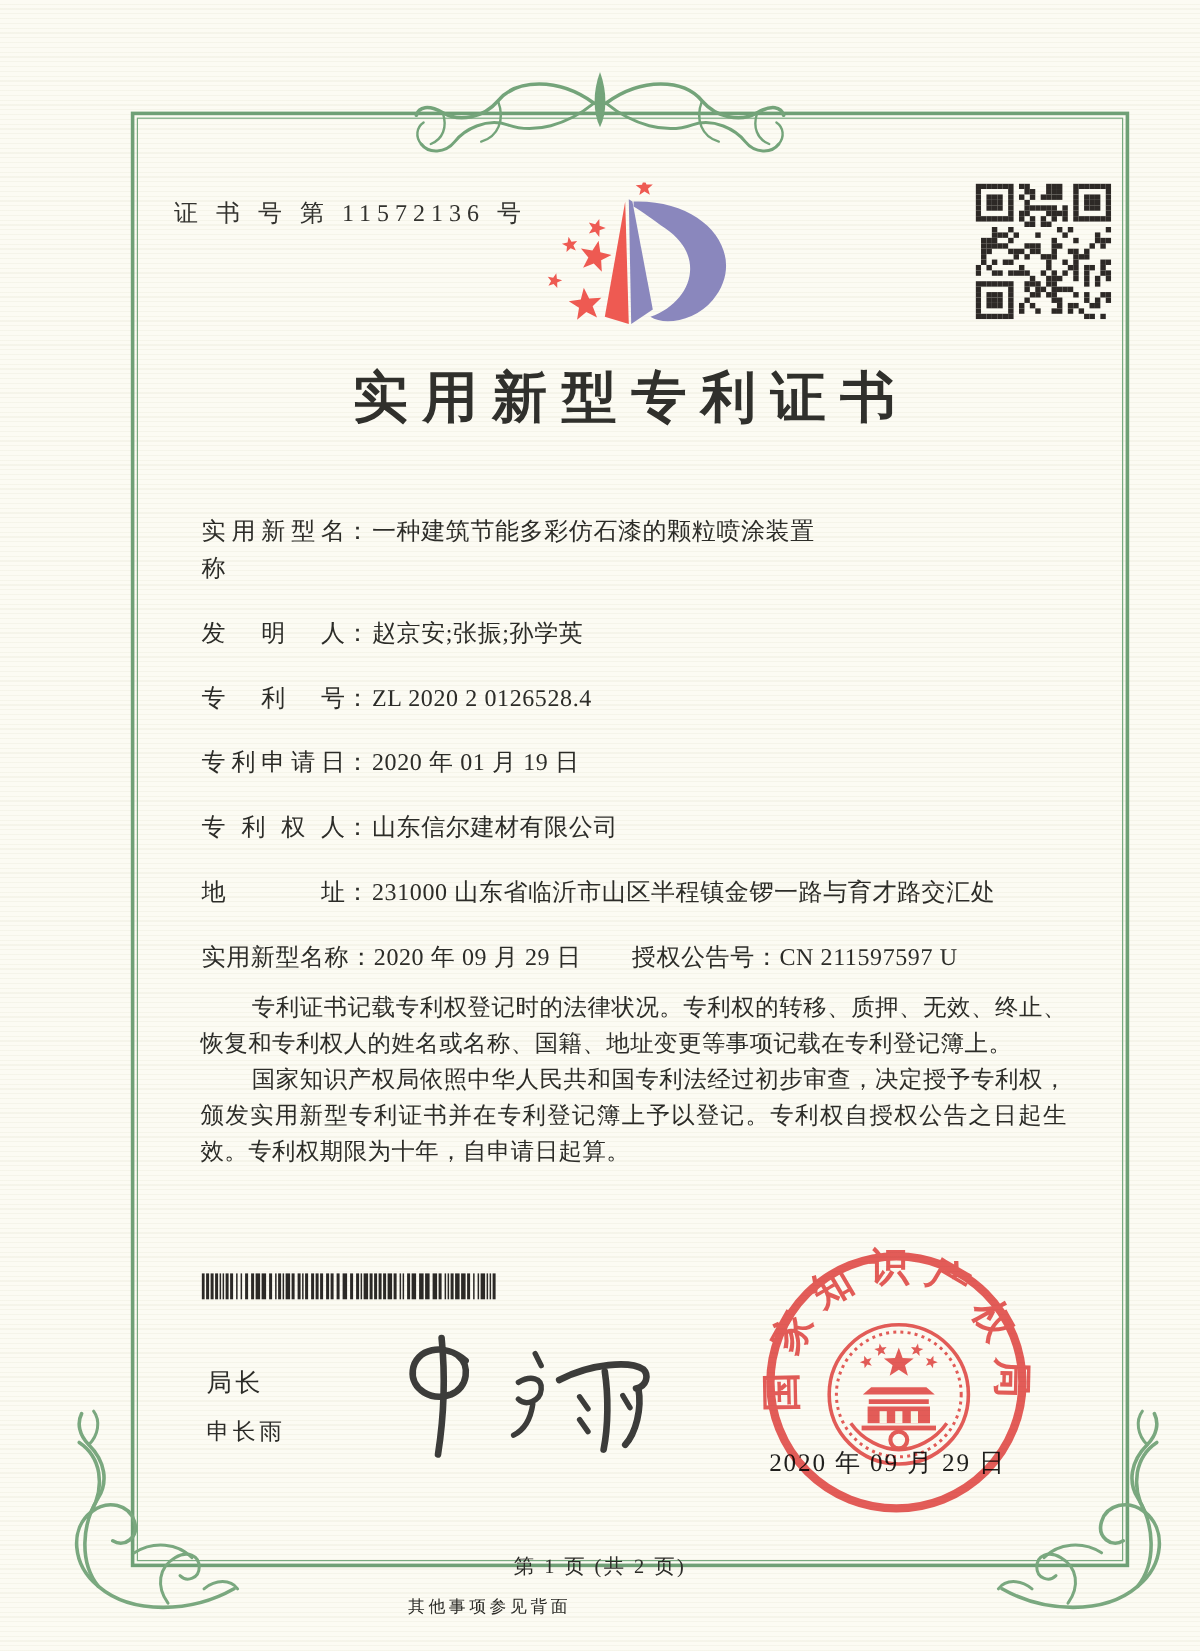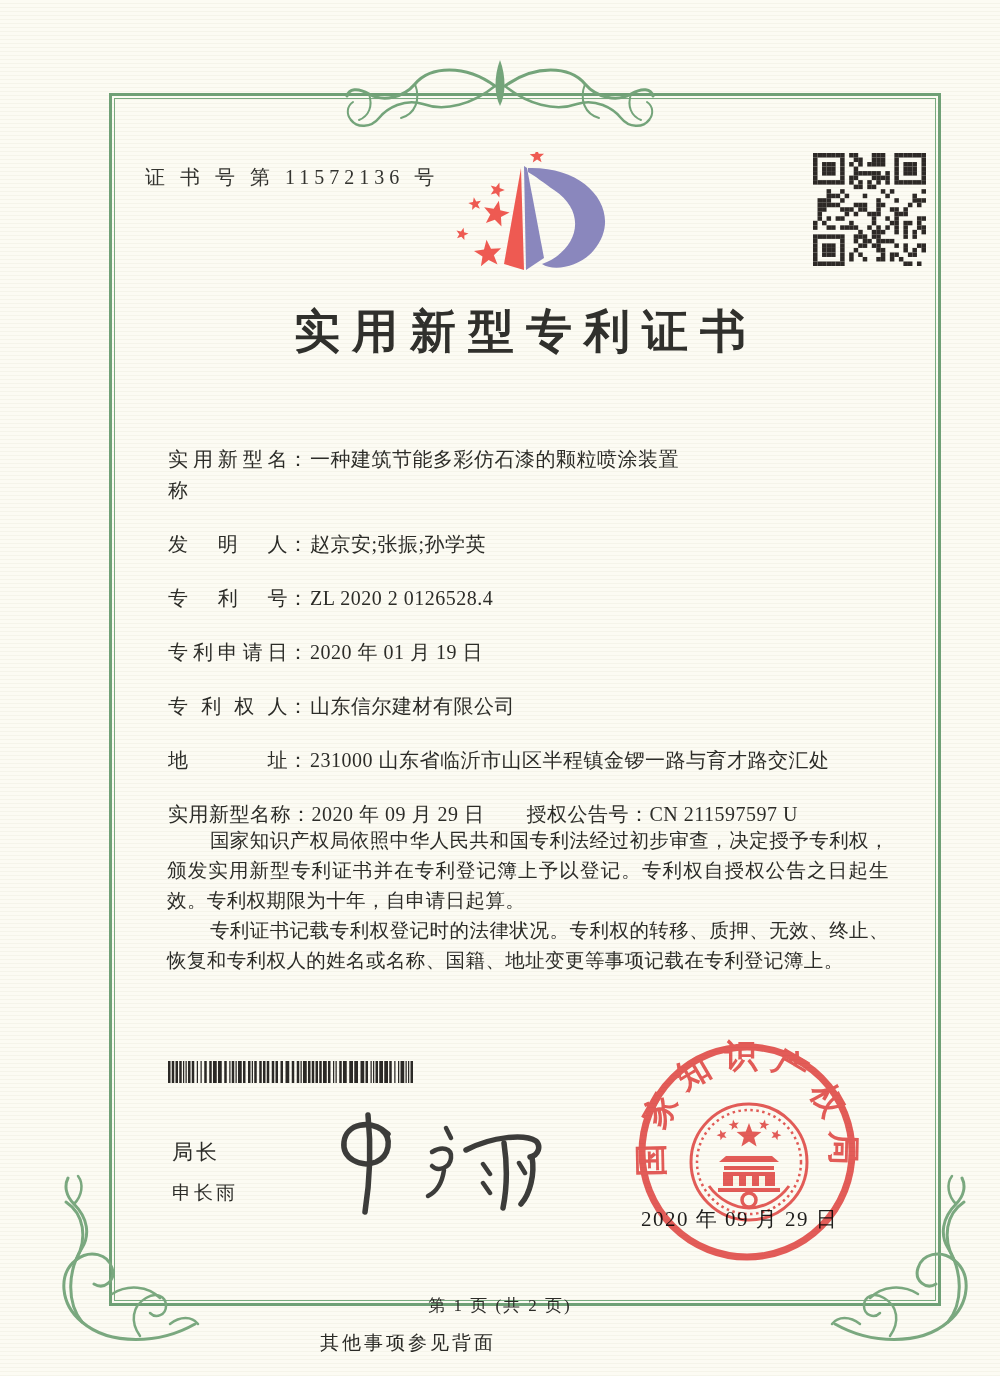--- a/index.html
+++ b/index.html
@@ -30,21 +30,21 @@
   }
   .logo{position:absolute;left:438px;top:152px;width:170px;height:132px;}
   .qr{position:absolute;left:813px;top:153px;width:113px;height:113px;}
   .title{
     position:absolute;left:0;top:301px;width:1000px;text-align:center;
     font-size:46px;font-weight:bold;color:#30302c;
     letter-spacing:12px;text-indent:12px;padding-left:20px;
   }
   .fields{
     position:absolute;left:168px;top:428px;width:724px;
-    font-size:20px;line-height:31px;letter-spacing:0.5px;margin-top:16px;
+    font-size:20px;line-height:31px;letter-spacing:0.5px;
   }
   .frow{display:flex;margin-bottom:23px;}
   .flabel{
     display:inline-block;width:120px;flex:0 0 120px;
     text-align:justify;text-align-last:justify;
   }
   .fcolon{flex:0 0 22px;}
   .fvalue{flex:1 1 auto;min-width:0;max-width:586px;}
   .grant{display:flex;margin-top:2px;}
   .glabel{white-space:nowrap;}
@@ -65,21 +65,21 @@
   .seal{
     position:absolute;left:630px;top:1035px;width:234px;height:234px;
     mix-blend-mode:multiply;opacity:0.93;
   }
   .page-no{
     position:absolute;left:0;top:1272px;width:1000px;text-align:center;
     font-size:17px;letter-spacing:2px;margin-top:22px;
   }
   .back-note{
     position:absolute;left:0;top:1330px;width:816px;text-align:center;
-    font-size:19px;letter-spacing:3px;color:#2a2a26;
+    font-size:14px;letter-spacing:3px;color:#2a2a26;
   }
   .orn-top{position:absolute;left:345px;top:56px;width:310px;height:92px;}
   .orn-bl{position:absolute;left:52px;top:1168px;width:156px;height:182px;transform:scaleX(-1);}
   .orn-br{position:absolute;left:822px;top:1168px;width:156px;height:182px;}
   svg{display:block;}
 </style>
 </head>
 <body>
 
 <div class="page">
@@ -452,22 +452,22 @@
       <span class="glabel">实用新型名称</span>
         <span>：</span>
         <span>2020 年 09 月 29 日</span>
       <span class="glabel g2">授权公告号</span>
         <span>：</span>
         <span>CN 211597597 U</span>
     </div>
   </div>
 
   <div class="paras">
+    <p>专利证书记载专利权登记时的法律状况。专利权的转移、质押、无效、终止、恢复和专利权人的姓名或名称、国籍、地址变更等事项记载在专利登记簿上。</p>
     <p>国家知识产权局依照中华人民共和国专利法经过初步审查，决定授予专利权，颁发实用新型专利证书并在专利登记簿上予以登记。专利权自授权公告之日起生效。专利权期限为十年，自申请日起算。</p>
-    <p>专利证书记载专利权登记时的法律状况。专利权的转移、质押、无效、终止、恢复和专利权人的姓名或名称、国籍、地址变更等事项记载在专利登记簿上。</p>
   </div>
 
   <svg class="barcode" id="barcode" viewBox="0 0 250 22" preserveAspectRatio="none">
       <rect x="0.00" y="0" width="2.50" height="22" fill="#2b2926"></rect>
       <rect x="3.75" y="0" width="2.50" height="22" fill="#2b2926"></rect>
       <rect x="7.50" y="0" width="2.50" height="22" fill="#2b2926"></rect>
       <rect x="11.25" y="0" width="2.50" height="22" fill="#2b2926"></rect>
       <rect x="15.00" y="0" width="1.25" height="22" fill="#2b2926"></rect>
       <rect x="17.50" y="0" width="1.25" height="22" fill="#2b2926"></rect>
       <rect x="20.00" y="0" width="2.50" height="22" fill="#2b2926"></rect>

